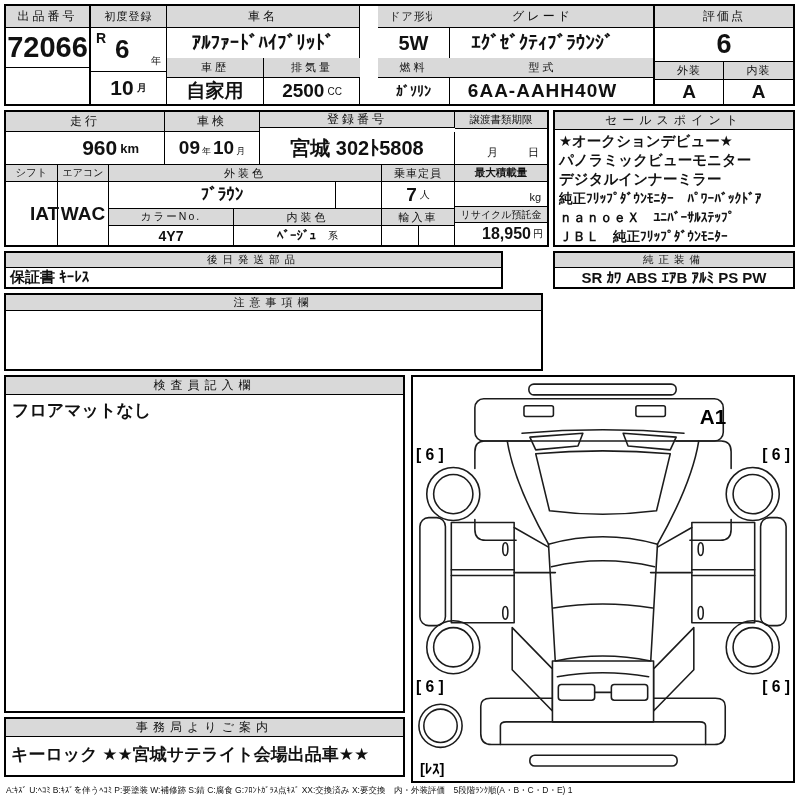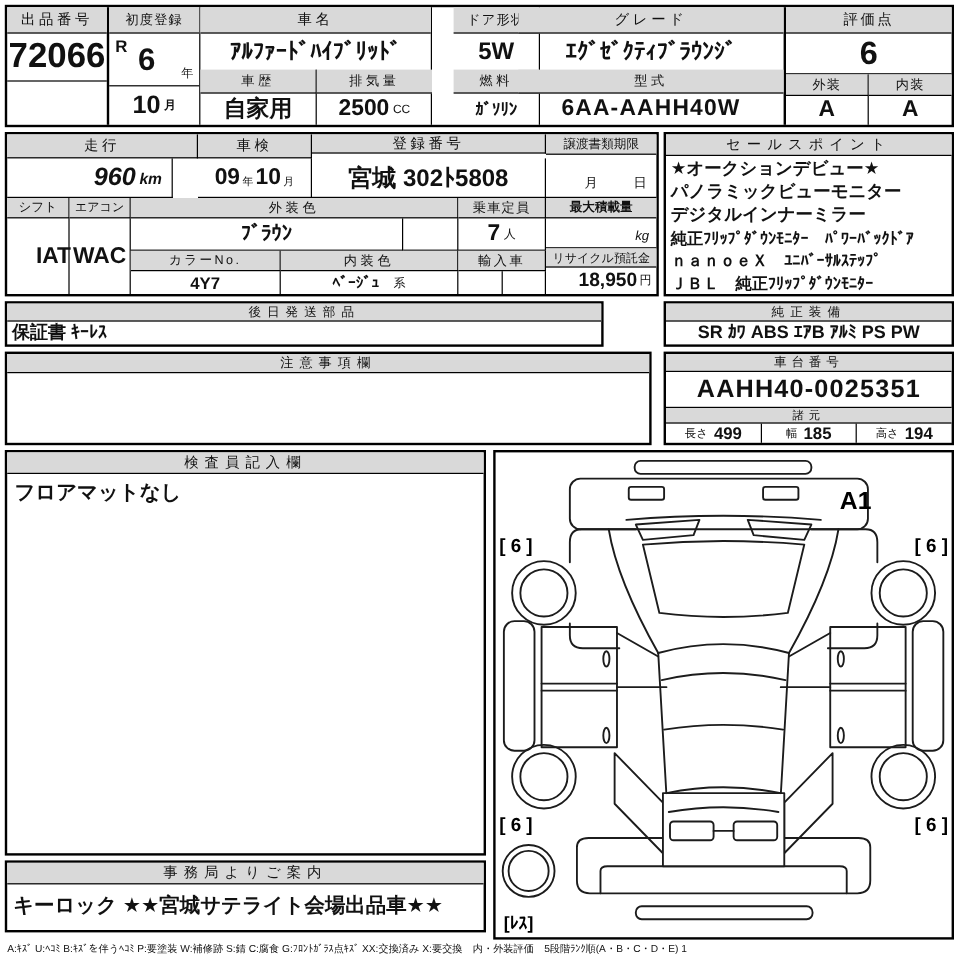--- a/index.html
+++ b/index.html
@@ -85,21 +85,21 @@
       <div class="b hd br" style="left:0;top:56px;width:69px;height:18px;font-size:11px;letter-spacing:1px;">外装</div>
       <div class="b hd" style="left:69px;top:56px;width:69px;height:18px;font-size:11px;letter-spacing:1px;">内装</div>
       <div class="b cell bold br" style="left:0;top:74px;width:69px;height:24px;font-size:19px;">A</div>
       <div class="b cell bold" style="left:69px;top:74px;width:69px;height:24px;font-size:19px;">A</div>
     </div>
   </div>
 
   <div class="box" style="left:4px;top:110px;width:545px;height:137px;">
 
     <div class="b hd" style="left:0;top:0;width:159px;height:20px;border-right:1px solid #000;">走行</div>
-    <div class="b cell right br bb" style="left:0;top:20px;width:138px;height:33px;padding-right:8px;font-style:italic;">
+    <div class="b cell right br bb" style="left:0;top:20px;width:159px;height:33px;padding-right:25px;">
       <span class="bold" style="font-size:21px;">960</span>
       <span class="unit" style="font-size:13px;">km</span>
     </div>
 
     <div class="b hd" style="left:159px;top:0;width:95px;height:20px;border-right:1px solid #000;">車検</div>
     <div class="b cell br bb" style="left:159px;top:20px;width:95px;height:33px;">
       <span class="bold" style="font-size:19px;">09</span>
       <span style="font-size:9px;margin:6px 2px 0 2px;">年</span>
       <span class="bold" style="font-size:19px;">10</span>
       <span style="font-size:9px;margin:6px 0 0 2px;">月</span>
@@ -108,21 +108,21 @@
     <div class="b hd" style="left:254px;top:0;width:195px;height:16px;border-right:1px solid #000;">登録番号</div>
     <div class="b cell bold br bb" style="left:254px;top:20px;width:195px;height:33px;font-size:20px;white-space:nowrap;">宮城 302ﾄ5808</div>
 
     <div class="b hd" style="left:449px;top:0;width:92px;height:17px;font-size:10.5px;letter-spacing:0;">譲渡書類期限</div>
     <div class="b bb" style="left:449px;top:17px;width:92px;height:36px;">
       <span style="position:absolute;left:32px;bottom:4px;font-size:11px;">月</span>
       <span style="position:absolute;right:8px;bottom:4px;font-size:11px;">日</span>
     </div>
     <div class="b hd" style="left:449px;top:53px;width:92px;height:17px;font-size:10.5px;letter-spacing:0;font-weight:bold;">最大積載量</div>
     <div class="b bb" style="left:449px;top:70px;width:92px;height:25px;">
-      <span style="position:absolute;right:6px;bottom:3px;font-size:11px;font-style:italic;">kg</span>
+      <span style="position:absolute;right:6px;bottom:3px;font-size:11px;">kg</span>
     </div>
     <div class="b hd" style="left:449px;top:95px;width:92px;height:16px;font-size:10px;letter-spacing:0;">リサイクル預託金</div>
     <div class="b cell right" style="left:449px;top:111px;width:92px;height:22px;padding-right:4px;">
       <span class="bold" style="font-size:16px;">18,950</span>
       <span style="font-size:10px;margin-left:2px;">円</span>
     </div>
 
     <div class="b hd" style="left:0;top:53px;width:52px;height:17px;font-size:10.5px;letter-spacing:0;border-right:1px solid #000;">シフト</div>
     <div class="b cell bold br" style="left:0;top:70px;width:52px;height:63px;font-size:19px;padding-left:26px;">IAT</div>
     <div class="b hd" style="left:52px;top:53px;width:51px;height:17px;font-size:10px;letter-spacing:0;border-right:1px solid #000;">エアコン</div>
@@ -169,37 +169,20 @@
   <div class="box" style="left:553px;top:251px;width:242px;height:38px;">
     <div class="b hd" style="left:0;top:0;width:100%;height:15px;font-size:10.5px;letter-spacing:5px;">純正装備</div>
     <div class="b cell bold" style="left:0;top:15px;width:100%;height:19px;font-size:15px;white-space:nowrap;">SR ｶﾜ ABS ｴｱB ｱﾙﾐ PS PW</div>
   </div>
 
   <div class="box" style="left:4px;top:293px;width:539px;height:78px;">
     <div class="b hd" style="left:0;top:0;width:100%;height:16px;font-size:11px;letter-spacing:5px;">注意事項欄</div>
     <div class="b cell left" style="left:4px;top:16px;width:531px;height:58px;font-size:14px;"></div>
   </div>
 
-  <div class="box" style="left:553px;top:293px;width:242px;height:78px;">
-    <div class="b hd" style="left:0;top:0;width:100%;height:15px;font-size:10.5px;letter-spacing:4px;">車台番号</div>
-    <div class="b cell bold bb" style="left:0;top:15px;width:100%;height:30px;font-size:21px;letter-spacing:1px;">AAHH40-0025351</div>
-    <div class="b hd" style="left:0;top:45px;width:100%;height:13px;font-size:9.5px;letter-spacing:4px;">諸元</div>
-    <div class="b cell br" style="left:0;top:58px;width:80px;height:16px;">
-      <span style="font-size:9.5px;margin-right:5px;">長さ</span>
-      <span class="bold" style="font-size:14px;">499</span>
-    </div>
-    <div class="b cell br" style="left:80px;top:58px;width:79px;height:16px;">
-      <span style="font-size:9.5px;margin-right:5px;">幅</span>
-      <span class="bold" style="font-size:14px;">185</span>
-    </div>
-    <div class="b cell" style="left:159px;top:58px;width:79px;height:16px;">
-      <span style="font-size:9.5px;margin-right:5px;">高さ</span>
-      <span class="bold" style="font-size:14px;">194</span>
-    </div>
-  </div>
 
   <div class="box" style="left:4px;top:375px;width:401px;height:338px;">
     <div class="b hd" style="left:0;top:0;width:100%;height:18px;letter-spacing:5px;">検査員記入欄</div>
     <div class="b bold" style="left:6px;top:22px;width:389px;height:310px;font-size:17px;">フロアマットなし</div>
   </div>
 
   <div class="box" style="left:411px;top:375px;width:384px;height:408px;">
     <svg viewBox="0 0 385 405" width="378" height="400" style="position:absolute;left:1px;top:2px;">
       <g fill="none" stroke="#1c1c1c" stroke-width="1.6" stroke-linejoin="round" stroke-linecap="round">
 

